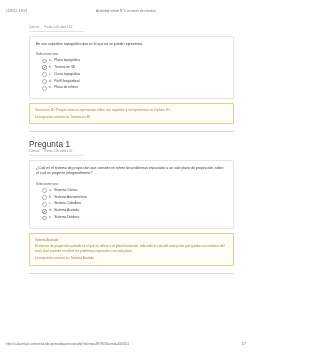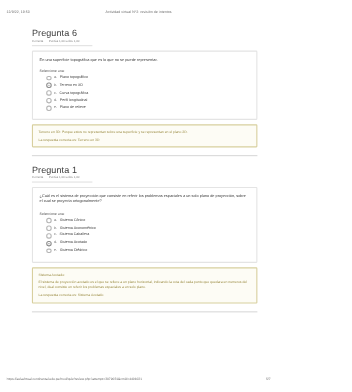--- a/index.html
+++ b/index.html
@@ -199,21 +199,20 @@
 <body>
 
 <div class="print-header">
   <span class="ph-left">12/9/22, 19:53</span>
   <span class="ph-center">Actividad virtual N°2: revisión de intentos</span>
 </div>
 
 <div class="page">
 
   <div class="question-block">
-    <h2 class="q-title">Pregunta 6</h2>
     <div class="q-meta">
       <span class="m-state">Correcta</span>
       <span class="m-score">Puntúa 1,00 sobre 1,00</span>
     </div>
 
     <div class="q-card">
       <p class="q-text">En una superficie topográfica que es lo que no se puede representar.</p>
       <p class="q-prompt">Seleccione una:</p>
       <ul class="options">
         <li class="option">

